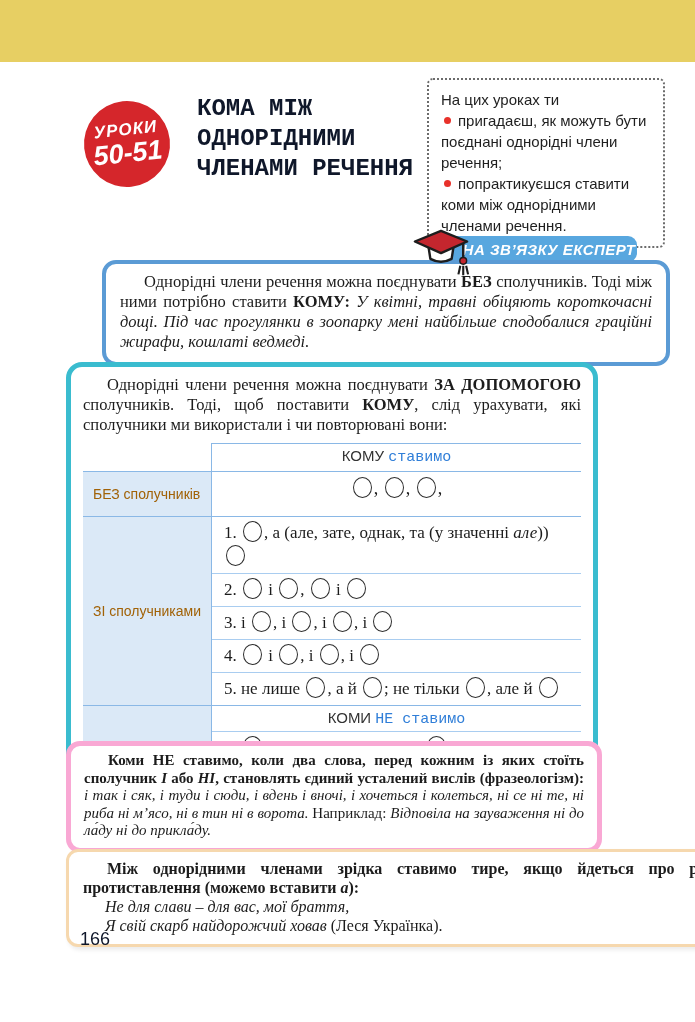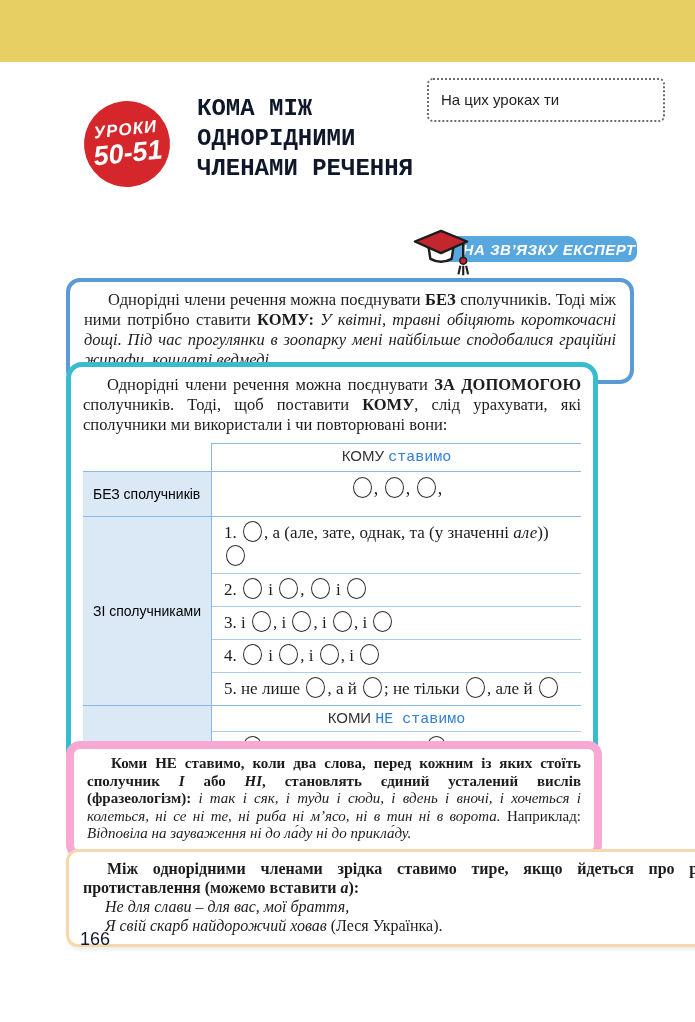--- a/index.html
+++ b/index.html
@@ -24,34 +24,34 @@
   #goals .dot{display:inline-block;width:7px;height:7px;border-radius:50%;background:#e8312a;
               vertical-align:2px;margin:0 7px 0 3px;}
   
   #ribbon{position:absolute;left:435px;top:236px;width:202px;height:26px;background:#58a7df;
           border-radius:9px;display:flex;align-items:center;justify-content:center;padding-left:26px;box-sizing:border-box;
           font-family:"Liberation Sans",sans-serif;font-style:italic;font-weight:bold;font-size:15px;
           color:#fff;letter-spacing:.5px;}
   #cap{position:absolute;left:412px;top:227px;z-index:2;}
   
   .rulebox{position:absolute;left:66px;box-sizing:border-box;background:#fff;}
-  #box1{top:278px;width:568px;border:4px solid #5b9bd5;border-radius:14px;padding:8px 14px 10px;}
+  #box1{top:260px;width:568px;border:4px solid #5b9bd5;border-radius:14px;padding:8px 14px 10px;margin-left:36px;}
   #box2{top:362px;width:532px;border:5px solid #3abccf;border-radius:16px;padding:8px 12px 12px;}
-  #boxp{top:741px;width:536px;border:8px solid #f9a8d4;border-radius:14px;padding:6px 13px 8px;}
+  #boxp{top:741px;width:536px;border:5px solid #f9a8d4;border-radius:14px;padding:6px 13px 8px;}
   #boxo{top:849px;width:676px;border:3px solid #f6d8ae;border-radius:12px;padding:7px 14px 9px;
         box-shadow:2px 3px 4px rgba(0,0,0,.08);font-family:Liberation Serif, serif;}
   .para{font-size:16.5px;line-height:20px;text-align:justify;text-indent:24px;}
   #boxp .para{font-size:15px;line-height:17.5px;}
   #boxo .para{font-size:16px;line-height:19px;}
   .verse{font-size:16px;line-height:19px;padding-left:22px;}
   
   .tbl{margin-top:8px;border-top:0;}
   .trow{display:flex;border-bottom:1px solid #8ab8e6;}
   .tlbl{flex:0 0 128px;background:#dbe9f7;display:flex;align-items:center;padding:14px 10px;box-sizing:border-box;
-        font-family:"Liberation Sans",sans-serif;font-size:14px;color:#000000;}
+        font-family:"Liberation Sans",sans-serif;font-size:14px;color:#a16207;}
   .tlbl.empty{background:#fff;}
   .tcol{flex:1;border-left:1px solid #8ab8e6;display:flex;flex-direction:column;}
   .trow.hdr .tcol{border-top:1px solid #8ab8e6;}
   .tline{padding:4px 12px;font-size:17px;line-height:24px;}
   .tline + .tline{border-top:1px solid #a9cdf0;}
   .tline.hline{font-family:"Liberation Sans",sans-serif;font-size:15px;line-height:17px;text-align:center;color:#333;padding:3px 6px;}
   .tline.center{text-align:center;font-size:18px;}
   .acc{color:#2f7ed8;font-family:Liberation Mono, monospace;}
   .circ{display:inline-block;width:17px;height:19px;border:1.5px solid #2e2e2e;border-radius:50%;
         background:#fff;vertical-align:-4px;margin:0 2px;}
@@ -68,20 +68,24 @@
 
   <div id="badge">
     <span class="b1">УРОКИ</span>
     <span class="b2">50-51</span>
   </div>
 
   <div id="title">КОМА МІЖ ОДНОРІДНИМИ ЧЛЕНАМИ РЕЧЕННЯ</div>
 
   <div id="goals">
     <div>На цих уроках ти</div>
+    <div>
+        <div class="gitem"><span class="dot"></span>пригадаєш, як можуть бути поєднані однорідні члени речення;</div>
+        <div class="gitem"><span class="dot"></span>попрактикуєшся ставити коми між однорідними членами речення.</div>
+      </div>
   </div>
 
   <div id="cap">
     <svg width="58" height="58" viewBox="0 0 60 60">
       <path d="M17,20 L43,20 L41,33 Q30,39 19,33 Z" fill="#ffffff" stroke="#1d1d1d" stroke-width="2.5" stroke-linejoin="round"></path>
       <polygon points="30,4 57,15 30,27 3,15" fill="#c4262e" stroke="#1d1d1d" stroke-width="2.5" stroke-linejoin="round"></polygon>
       <path d="M53,17 L53,31" stroke="#1d1d1d" stroke-width="2.5" fill="none"></path>
       <circle cx="53" cy="35" r="3.5" fill="#c4262e" stroke="#1d1d1d" stroke-width="1.5"></circle>
       <path d="M50,40 l-2,9 M53,40 l0,10 M56,40 l2,9" stroke="#1d1d1d" stroke-width="2.2" fill="none"></path>
     </svg>

